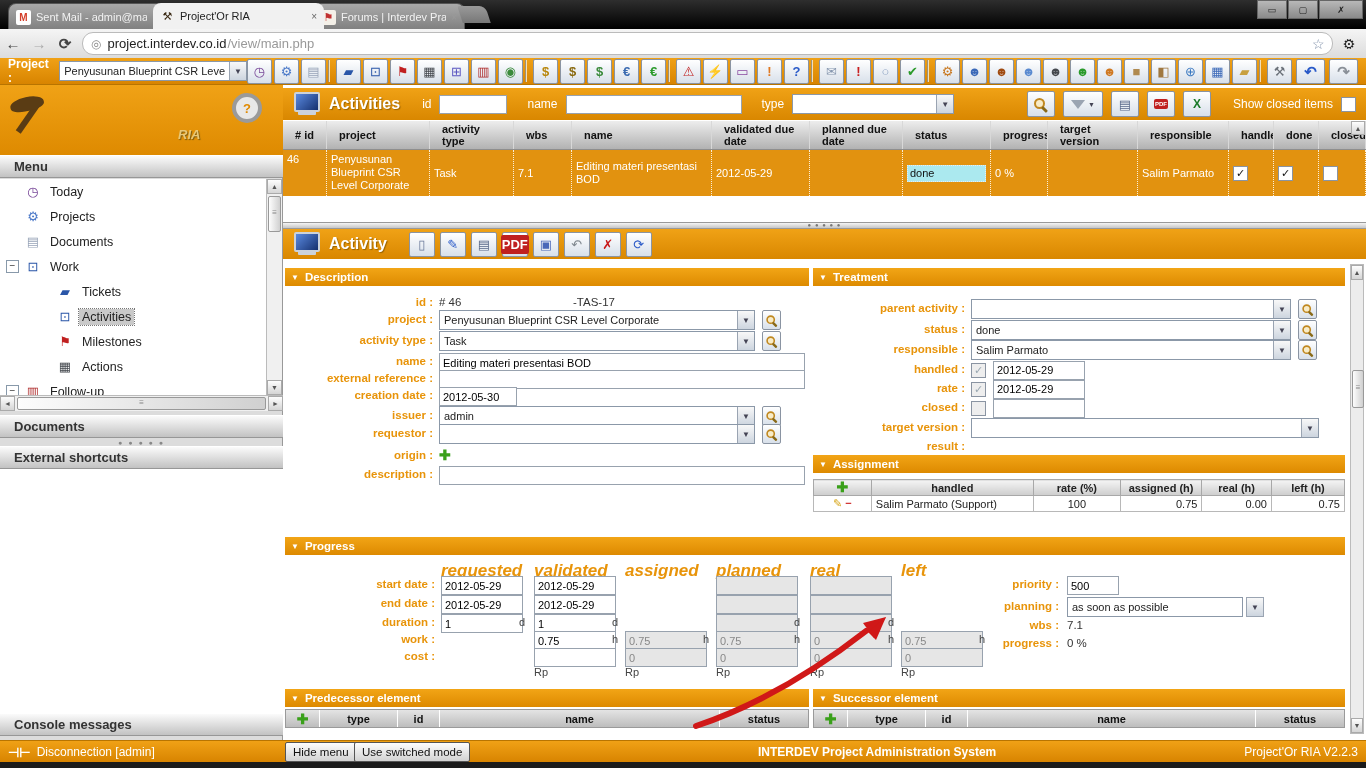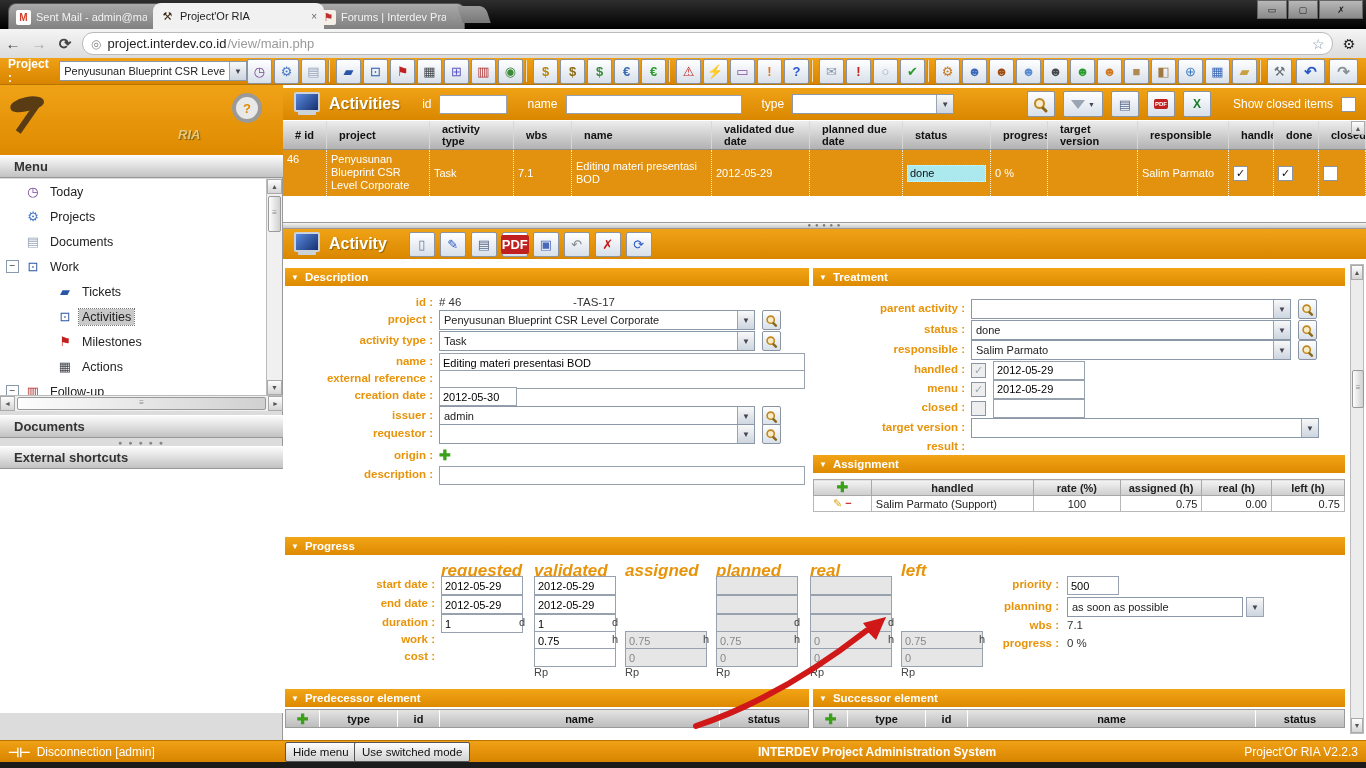--- a/index.html
+++ b/index.html
@@ -424,20 +424,23 @@
         <div class="sarrow">►</div>
     </div>
     <div class="shead" style="top:330px;">
         <span>Documents</span>
       </div>
     <div class="dots" style="top:354px;">● ● ● ● ●</div>
     <div class="shead" style="top:361px;">
         <span>External shortcuts</span>
       </div>
     <div style="position:absolute;left:0;top:384px;width:283px;height:244px;background:#fff;"></div>
+    <div class="shead" style="top:628px;">
+        <span>Console messages</span>
+      </div>
   </div>
 
   <div id="content">
 
     <div class="obar" style="top:3px;">
       <span class="pcico">
           <span class="scr"></span>
         </span>
       <span class="otitle">Activities</span>
       <span class="flabel">id</span>
@@ -649,21 +652,21 @@
           </span>
         <span class="magb" style="margin-left:7px;">
             <span class="mg"></span>
           </span>
       </span>
       <span class="flab" style="left:530px;top:104px;width:152px;">handled :</span>
       <span class="frow" style="left:688px;top:102px;gap:7px;">
         <span class="cb grey">✓</span>
         <input class="finput" style="width: 84px;" value="2012-05-29">
       </span>
-      <span class="flab" style="left:530px;top:123px;width:152px;">menu :</span>
+      <span class="flab" style="left:530px;top:123px;width:152px;">rate :</span>
       <span class="frow" style="left:688px;top:121px;gap:7px;">
         <span class="cb grey">✓</span>
         <input class="finput" style="width: 84px;" value="2012-05-29">
       </span>
       <span class="flab" style="left:530px;top:142px;width:152px;">closed :</span>
       <span class="frow" style="left:688px;top:140px;gap:7px;">
         <span class="cb grey"></span>
         <input class="finput" style="width: 84px;" value="">
       </span>
       <span class="flab" style="left:530px;top:162px;width:152px;">target version :</span>

